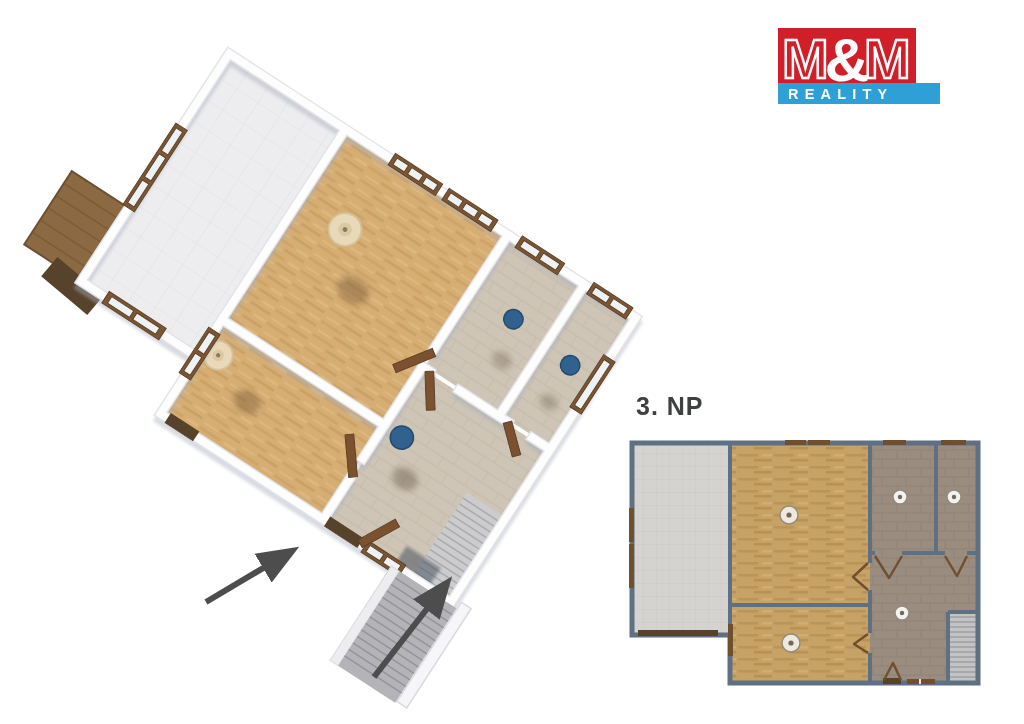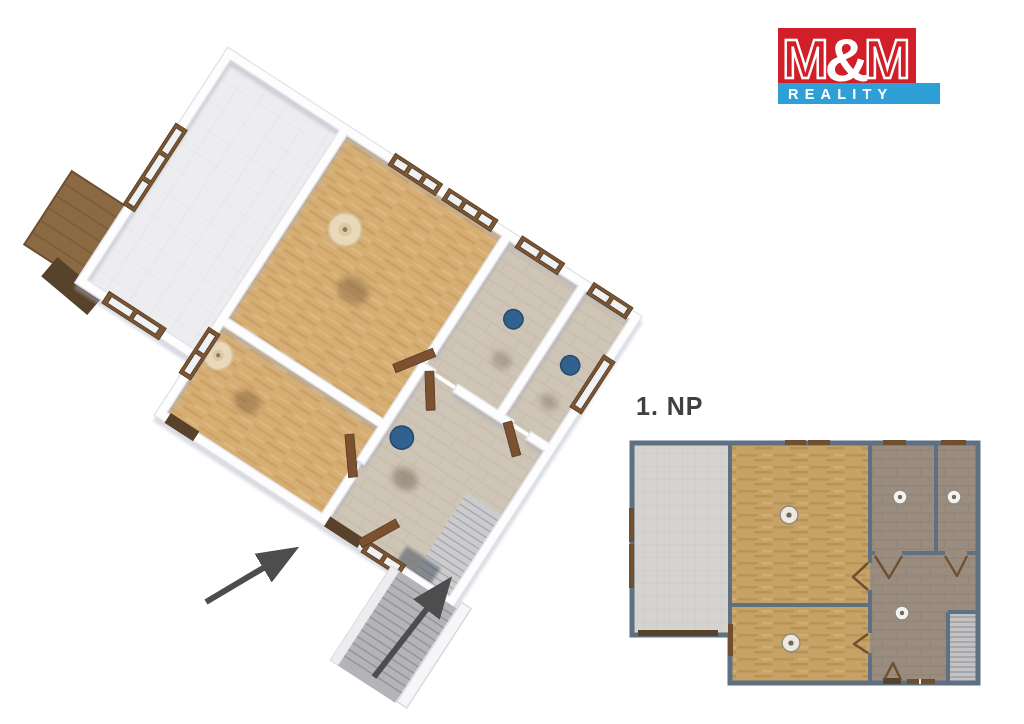--- a/index.html
+++ b/index.html
@@ -178,21 +178,21 @@
 
   <svg id="logo" class="abs" width="162" height="76" viewBox="0 0 162 76">
     <rect x="0" y="0" width="138" height="55" fill="#d01f28"></rect>
     <rect x="0" y="55" width="162" height="21" fill="#2f9fd8"></rect>
     <text x="4" y="50" font-size="56" font-weight="bold" stroke="#ffffff" stroke-width="2.4" fill="#d01f28">M</text>
     <text x="86" y="50" font-size="56" font-weight="bold" stroke="#ffffff" stroke-width="2.4" fill="#d01f28">M</text>
     <text x="69" y="53" font-size="62" font-weight="bold" text-anchor="middle" fill="#ffffff">&amp;</text>
     <text x="10" y="71" font-size="14.5" font-weight="bold" style="letter-spacing:6.2px" fill="#ffffff">REALITY</text>
   </svg>
 
-  <div id="floor-label" class="abs">1. NP</div>
+  <div id="floor-label" class="abs">3. NP</div>
 
   <svg id="plan2d" class="abs" width="356" height="250" viewBox="-2 -2 356 250">
     <defs>
       <pattern id="t2wood" width="36" height="12" patternUnits="userSpaceOnUse">
         <rect width="36" height="12" fill="#c7a266"></rect>
         <rect x="0" y="2" width="20" height="2.5" fill="#b08c4f" opacity="0.6"></rect>
         <rect x="16" y="7" width="18" height="2.5" fill="#a9813f" opacity="0.5"></rect>
         <rect x="24" y="2" width="10" height="2.5" fill="#d5b277" opacity="0.7"></rect>
       </pattern>
       <pattern id="t2tile" width="24" height="18" patternUnits="userSpaceOnUse">

